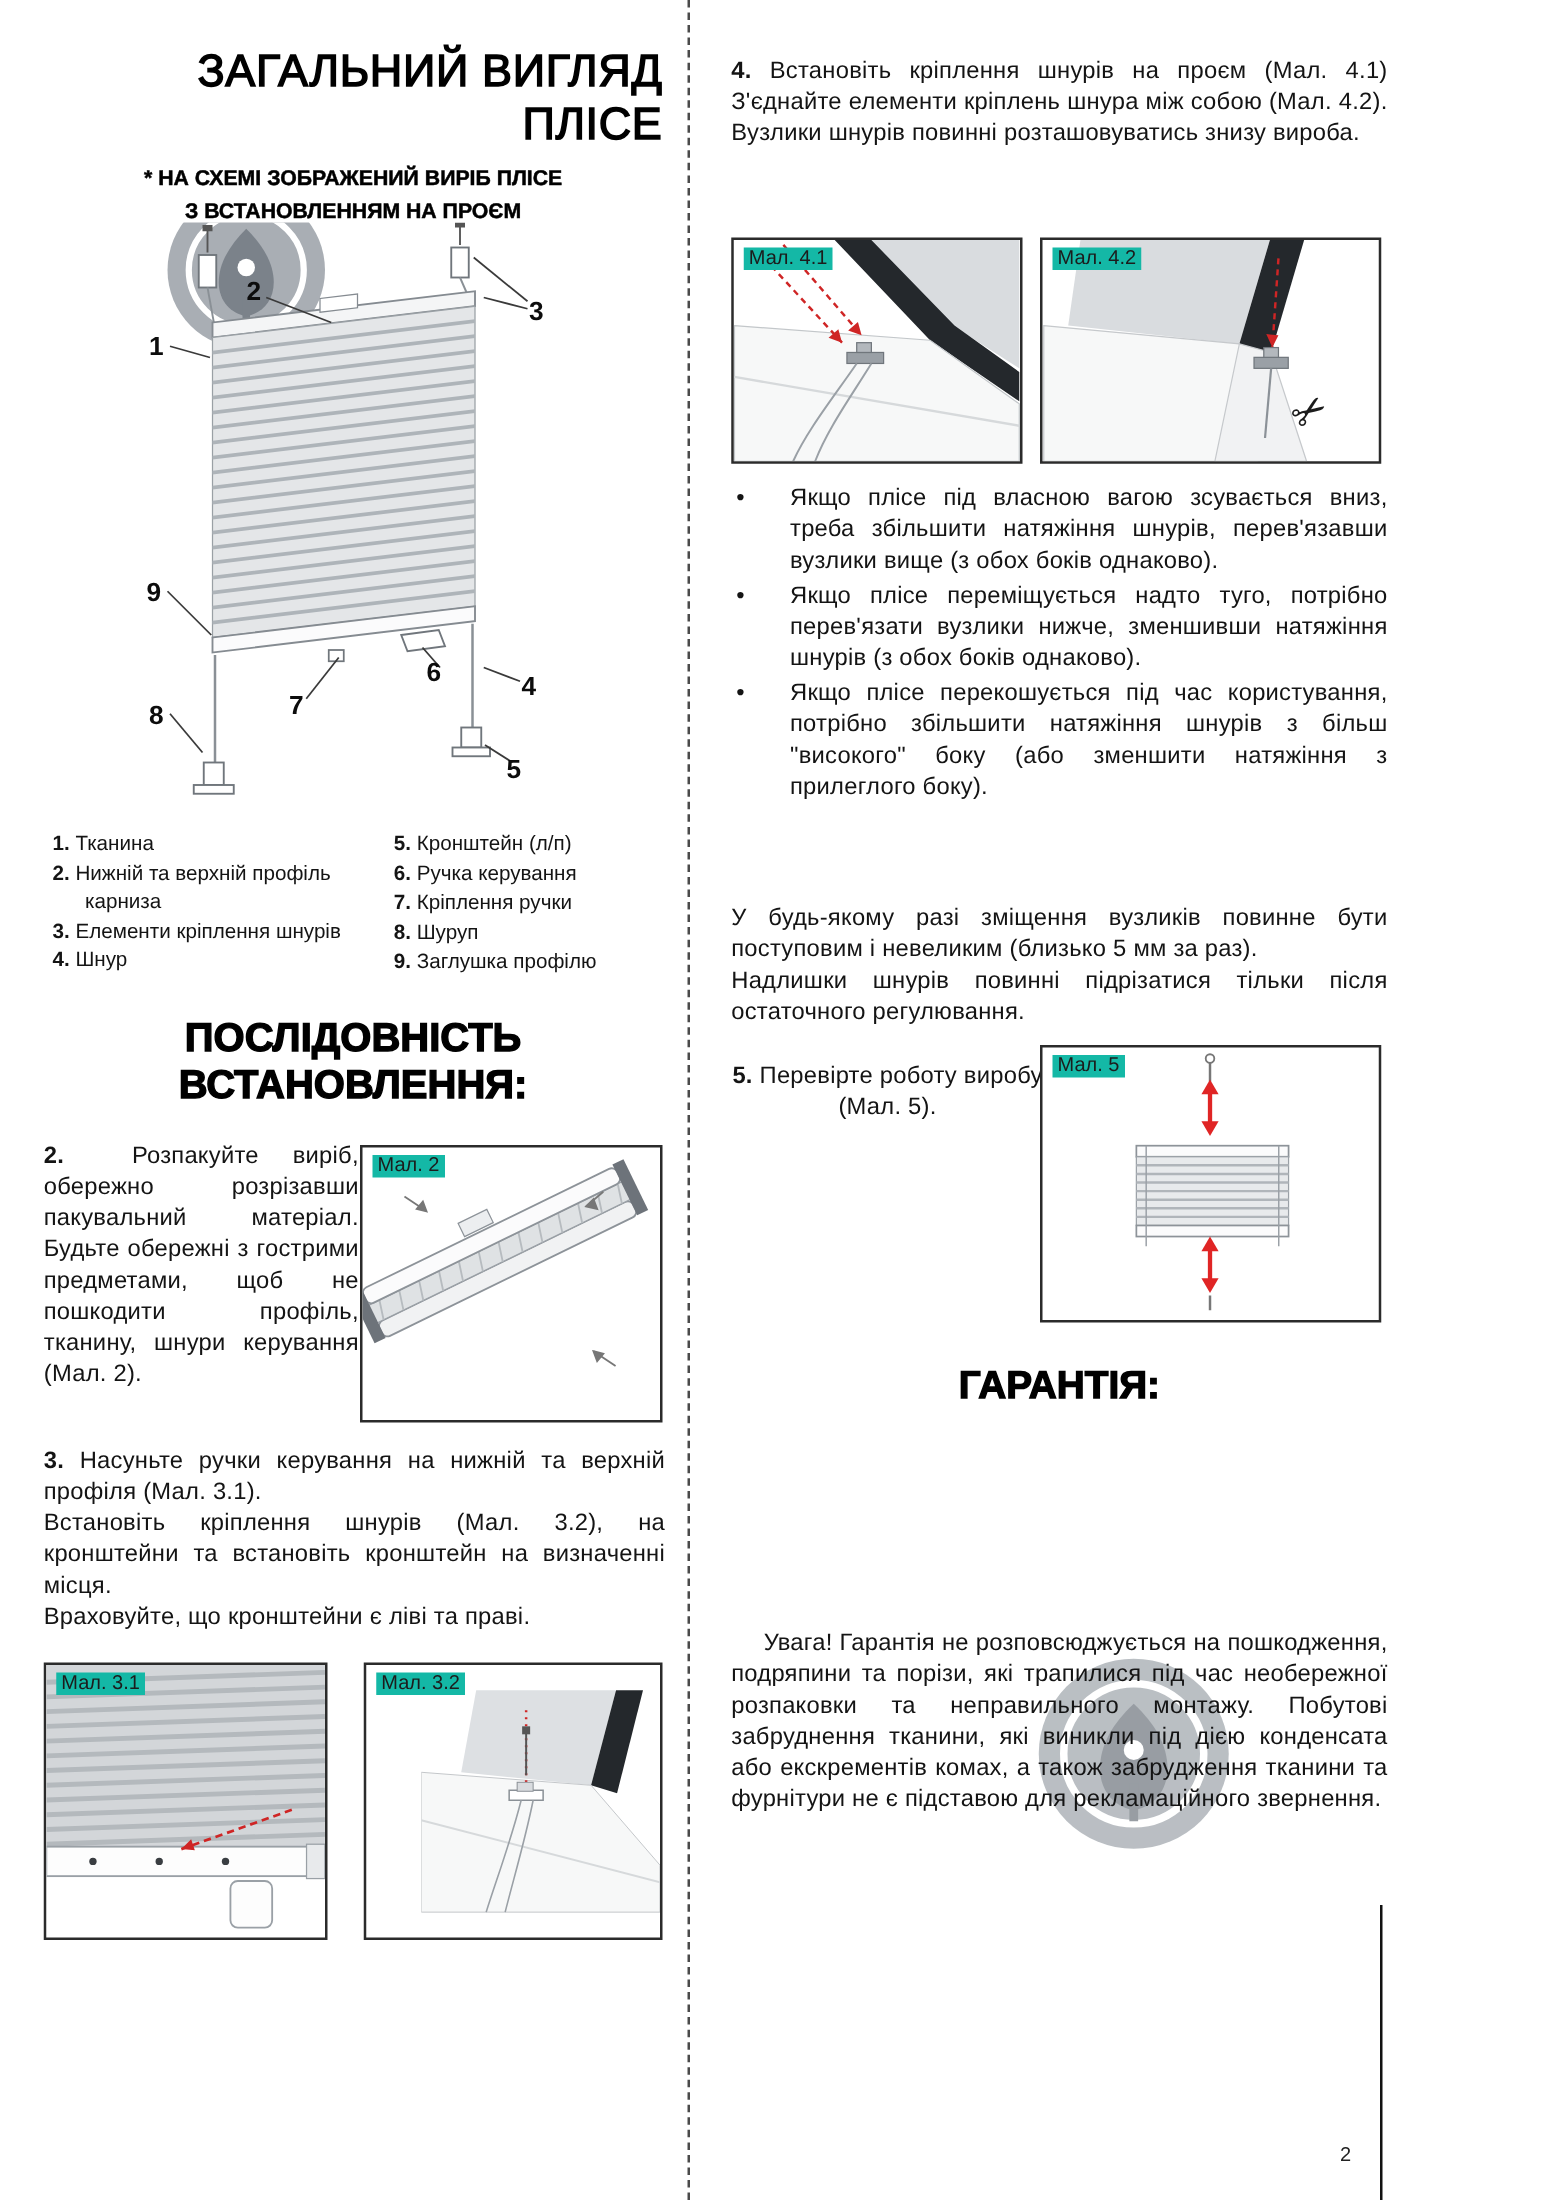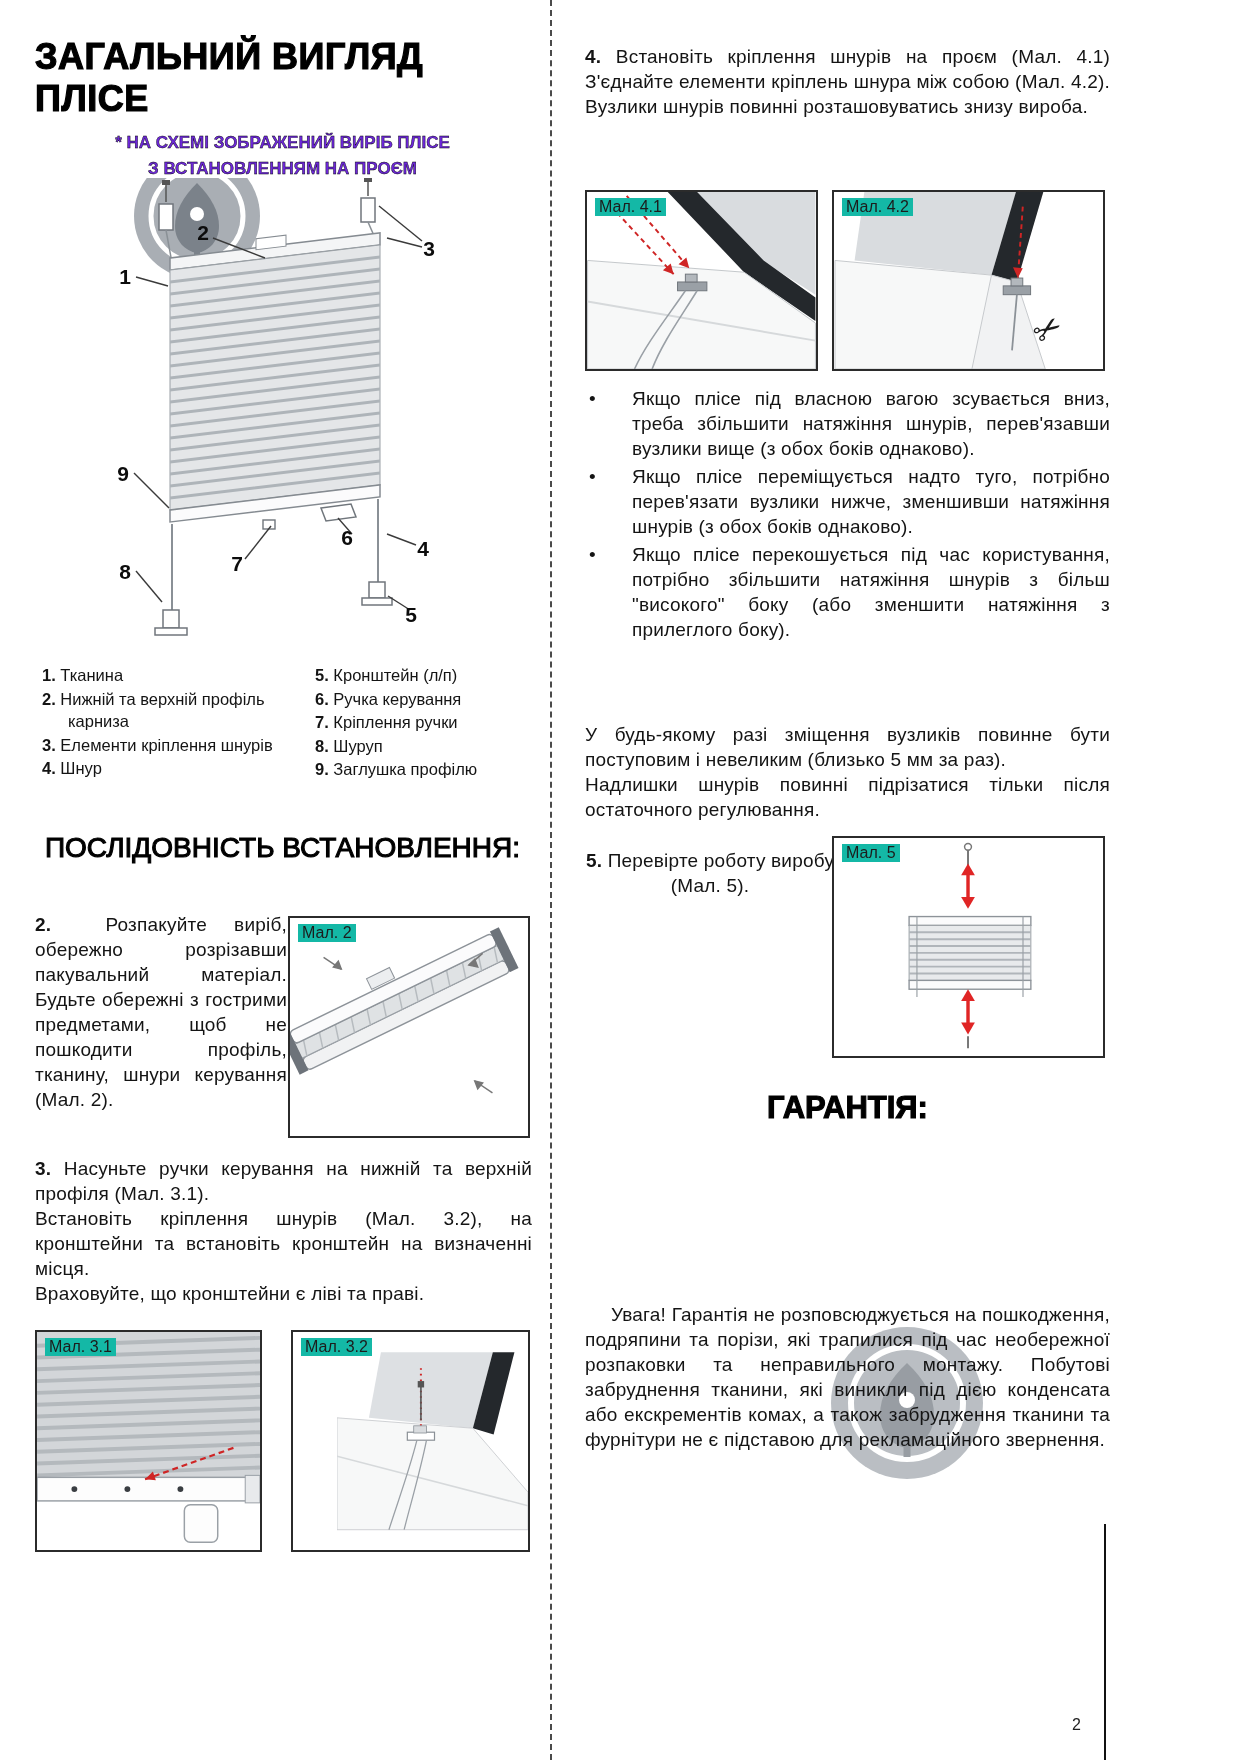--- a/index.html
+++ b/index.html
@@ -3,26 +3,26 @@
 <meta charset="utf-8">
 <style>
   * { margin:0; padding:0; box-sizing:border-box; }
   html,body { background:#fff; }
   .page { position:relative; width:1245px; height:1760px; background:#fff; overflow:hidden;
           font-family:"Liberation Sans", sans-serif; color:#141414; }
   .abs { position:absolute; }
 
   .divider { left:550px; top:0; height:1760px; width:0; border-left:2.5px dashed #4a4a4a; }
 
-  .doc-title { left:35px; top:36px; width:495px; text-align:left; font-weight:bold;
+  .doc-title { left:35px; top:36px; width:495px; text-align:right; font-weight:normal;
                font-size:36px; line-height:42px; color:#000; letter-spacing:.5px; -webkit-text-stroke:1.2px #000; }
   .subtitle  { left:35px; top:130px; width:495px; text-align:center; font-weight:bold;
-               font-size:17px; line-height:26px; color:#6d28d9; -webkit-text-stroke:.4px #000; }
-  .seq-heading { left:35px; top:832px; width:495px; text-align:center; font-weight:normal;
-                 font-size:28px; color:#000; -webkit-text-stroke:1.1px #000; }
+               font-size:17px; line-height:26px; color:#000000; -webkit-text-stroke:.4px #000; }
+  .seq-heading { left:35px; top:812px; width:495px; text-align:center; font-weight:bold;
+                 font-size:32px; color:#000; -webkit-text-stroke:1.1px #000; }
   .warranty-heading { left:585px; top:1090px; width:525px; text-align:center; font-weight:bold;
                  font-size:31px; color:#000; -webkit-text-stroke:1.1px #000; z-index:2; }
 
   .bt { font-size:19px; line-height:25px; text-align:justify; letter-spacing:.2px; }
   .bnum { font-weight:bold; }
 
   .legend { left:42px; top:664px; width:492px; font-size:16.5px; line-height:22.5px; }
   .legend-col { position:absolute; top:0; }
   .lc1 { left:0; width:258px; }
   .lc2 { left:273px; width:219px; }

